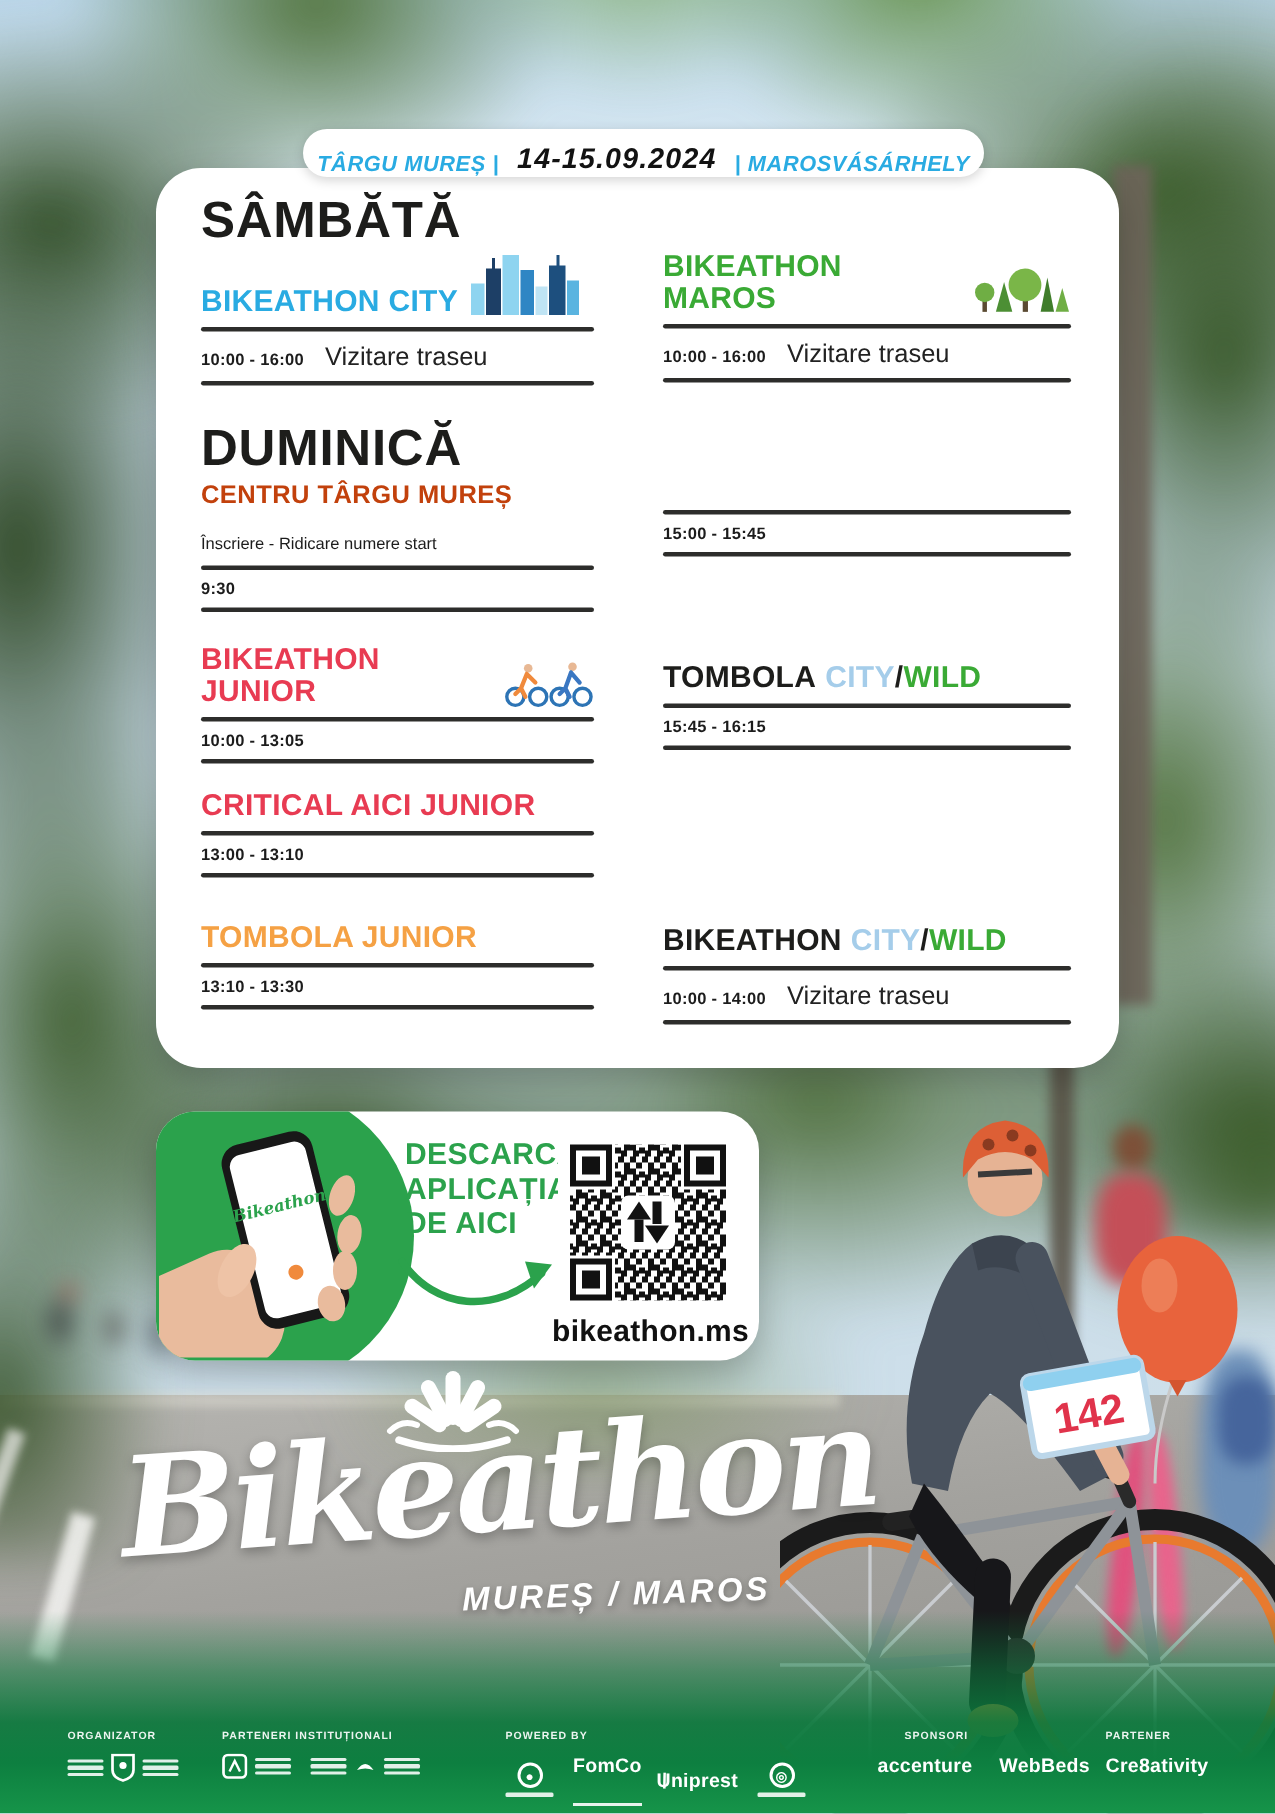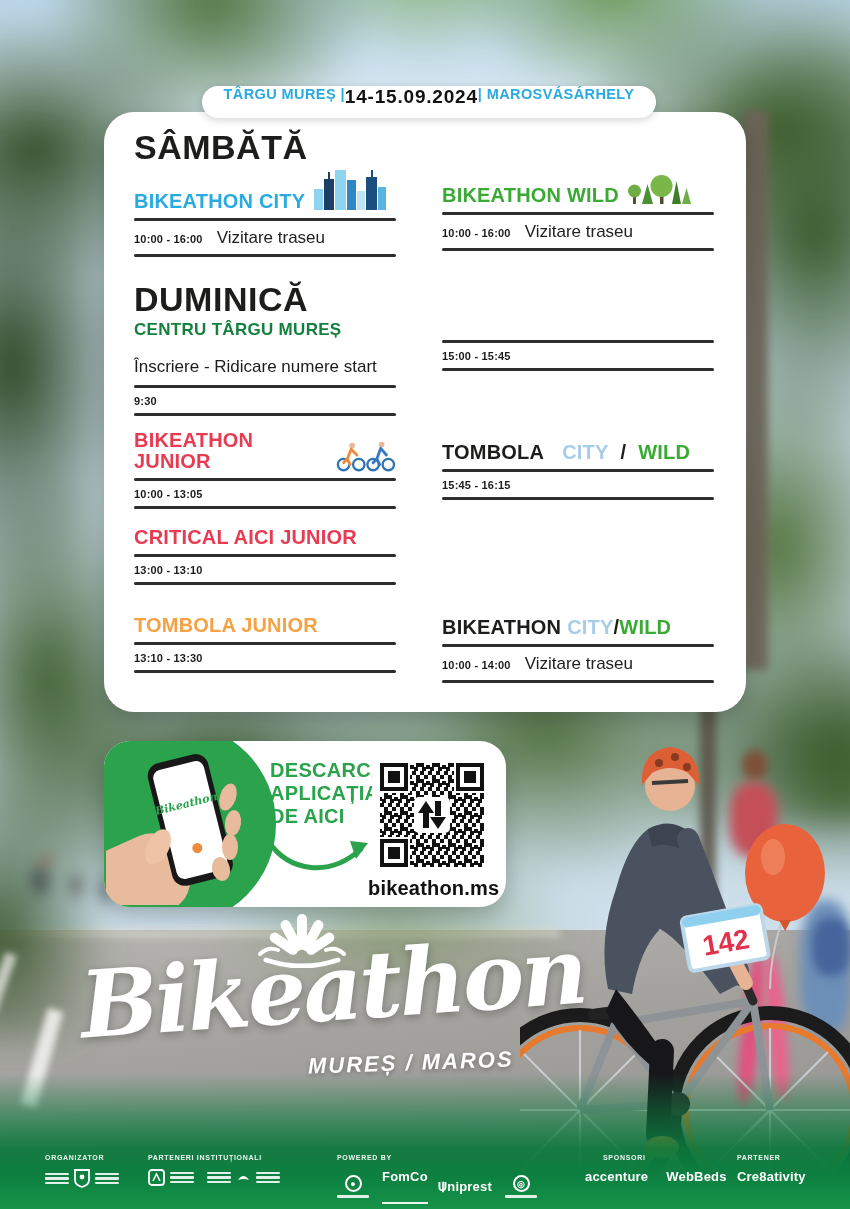--- a/index.html
+++ b/index.html
@@ -58,34 +58,34 @@
 
   
   .cyclist { position:absolute; left:520px; top:689px; width:330px; height:520px; z-index:5; }
 
   
   .green-band { position:absolute; left:0; right:0; bottom:0; height:135px; z-index:8;
     background:linear-gradient(180deg, rgba(12,124,62,0) 0%, rgba(12,124,62,.55) 30%, rgba(11,120,60,.92) 55%, #0d7f40 75%, #169449 100%); }
 
   
   .pill { position:absolute; left:202px; top:86px; width:454px; height:32px; background:#fff; border-radius:17px;
-    display:flex; align-items:flex-start; justify-content:center; z-index:20;
-    box-shadow:0 2px 8px rgba(0,0,0,.18); }
+    display:flex; align-items:flex-end; justify-content:center; gap:12px; z-index:20;
+    box-shadow:0 2px 8px rgba(0,0,0,.18);font-style:italic; }
   .pill .city { color:#29abe2; font-weight:bold; font-size:14.5px; letter-spacing:.4px; }
   .pill .date { color:#121212; font-weight:bold; font-size:19px; letter-spacing:.8px; }
 
   
   .card { position:absolute; left:104px; top:112px; width:642px; height:600px; background:#fff; border-radius:30px;
     z-index:15; box-shadow:0 8px 22px rgba(0,0,0,.22); }
   .h1 { position:absolute; font-size:34px; font-weight:bold; color:#1d1d1b; letter-spacing:.5px; }
-  .subhead { position:absolute; font-size:17px; font-weight:bold; color:#15803d; letter-spacing:.3px; }
+  .subhead { position:absolute; font-size:17px; font-weight:bold; color:#c2410c; letter-spacing:.3px; }
   .event { position:absolute; }
   .title-row { display:flex; align-items:flex-end; gap:9px; margin-bottom:6px; }
   .etitle { font-size:20px; font-weight:bold; letter-spacing:.2px; line-height:1.05; }
-  .etitle-plain { font-size:17px; font-weight:normal; color:#1c1c1c; }
+  .etitle-plain { font-size:11px; font-weight:normal; color:#1c1c1c; }
   .rule { height:3px; background:#2d2d2b; border-radius:2px; }
   .time-row { display:flex; align-items:baseline; padding:7px 0 6px 0; }
   .time { font-size:11px; font-weight:bold; color:#1c1c1c; letter-spacing:.2px; }
   .note { font-size:17px; color:#222; margin-left:14px; }
   .c-cyan { color:#29abe2; } .c-green { color:#3aaa35; } .c-navy { color:#24558f; }
   .c-red { color:#e83b52; } .c-orange { color:#f5a144; } .c-dark { color:#1d1d1b; } .c-lblue { color:#a5cdea; }
   .sp { margin-right:6px; }
 
   
   .qr-card { position:absolute; left:104px; top:741px; width:402px; height:166px; background:#fff; border-radius:26px;
@@ -236,21 +236,21 @@
       <div class="rule"></div>
       <div class="time-row">
         <span class="time">10:00 - 16:00</span>
         <span class="note">Vizitare traseu</span>
       </div>
       <div class="rule"></div>
     </div>
 
     <div class="event" style="left:338px; top:56px; width:272px;">
       <div class="title-row">
-        <span class="etitle c-green">BIKEATHON WILD</span>
+        <span class="etitle c-green">BIKEATHON MAROS</span>
         <svg width="64" height="38" viewBox="0 0 64 38">
           <rect x="5" y="28" width="3" height="8" fill="#5b4a32"></rect>
             <circle cx="6.5" cy="23" r="6.5" fill="#6fae44"></circle>
           <polygon points="14,36 19.5,16 25,36" fill="#4c8f34"></polygon>
           <rect x="32" y="27" width="3.5" height="9" fill="#5b4a32"></rect>
             <circle cx="33.5" cy="18" r="11" fill="#7ab648"></circle>
           <polygon points="44,36 48.5,13 53,36" fill="#3f7d2a"></polygon>
           <polygon points="54,36 58.5,20 63,36" fill="#6fae44"></polygon>
         </svg>
       </div>
@@ -299,21 +299,21 @@
         </svg>
       </div>
       <div class="rule"></div>
       <div class="time-row">
           <span class="time">10:00 - 13:05</span>
         </div>
       <div class="rule"></div>
     </div>
 
     <div class="event" style="left:338px; top:330px; width:272px;">
-      <div class="title-row" style="gap:12px;">
+      <div class="title-row" style="gap:0;">
         <span class="etitle c-dark sp">TOMBOLA</span>
         <span class="etitle c-lblue">CITY</span>
         <span class="etitle c-dark">/</span>
         <span class="etitle c-green">WILD</span>
       </div>
       <div class="rule"></div>
       <div class="time-row">
           <span class="time">15:45 - 16:15</span>
         </div>
       <div class="rule"></div>

